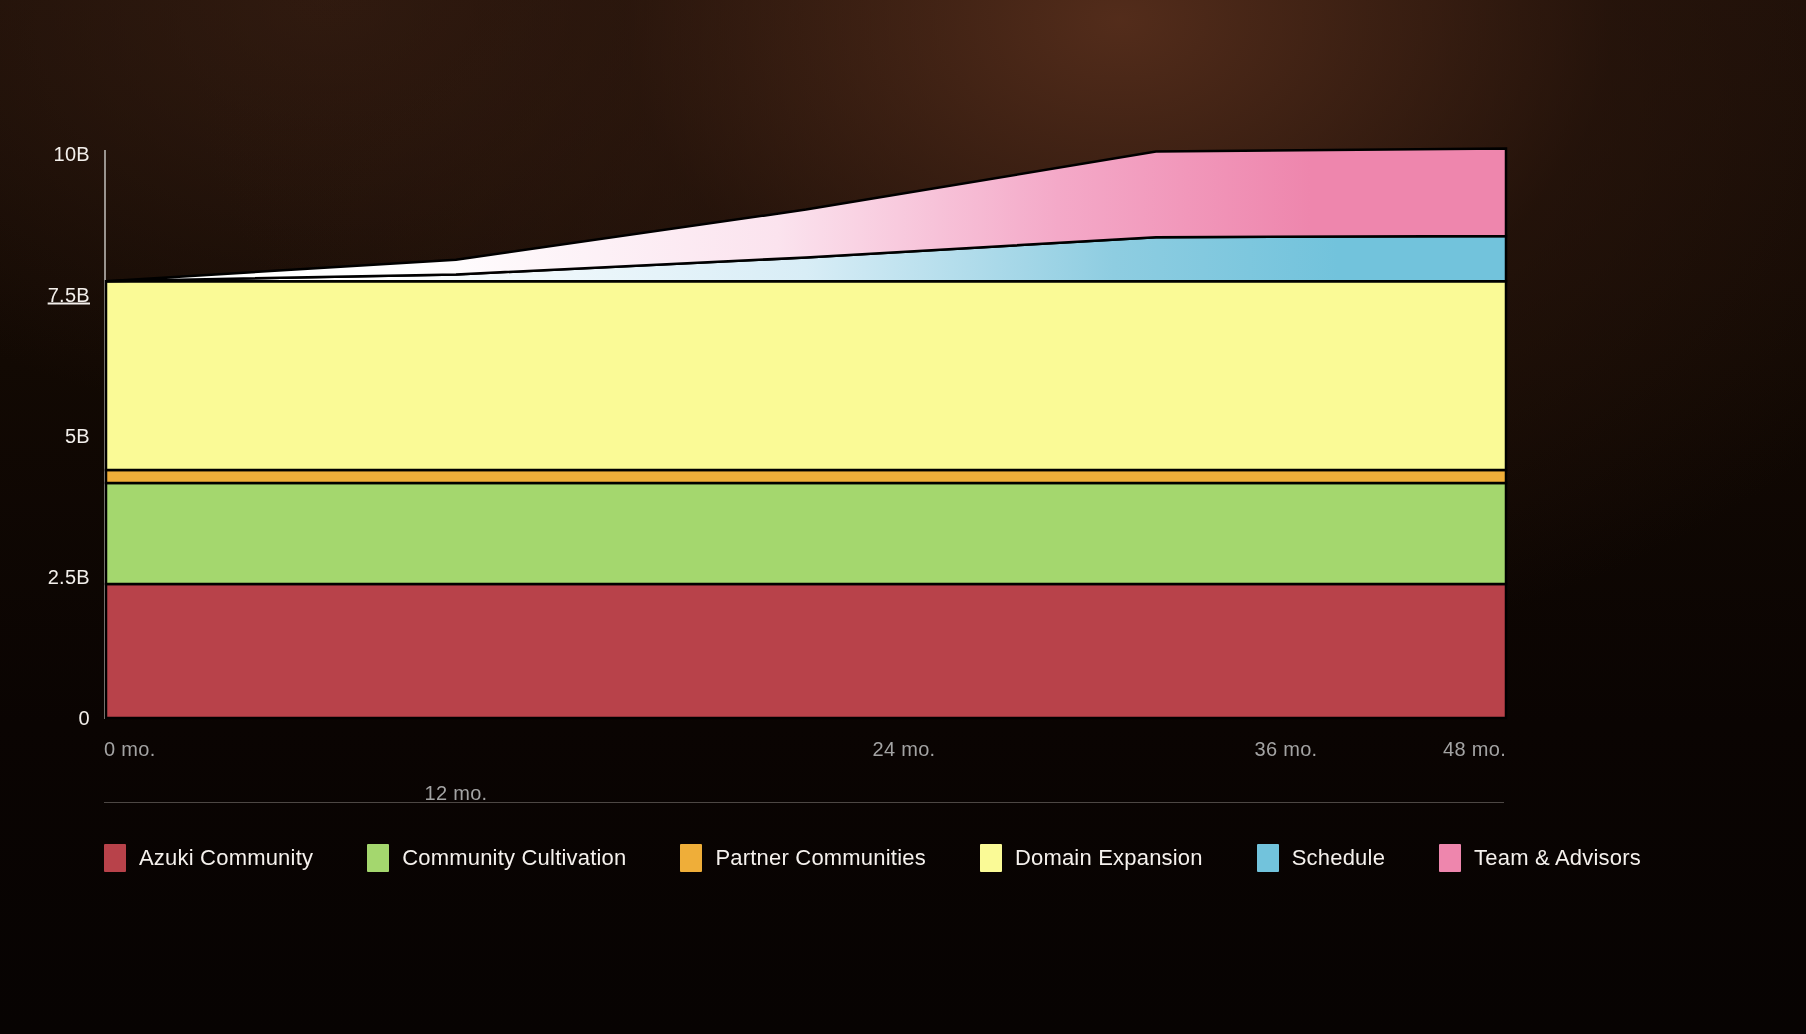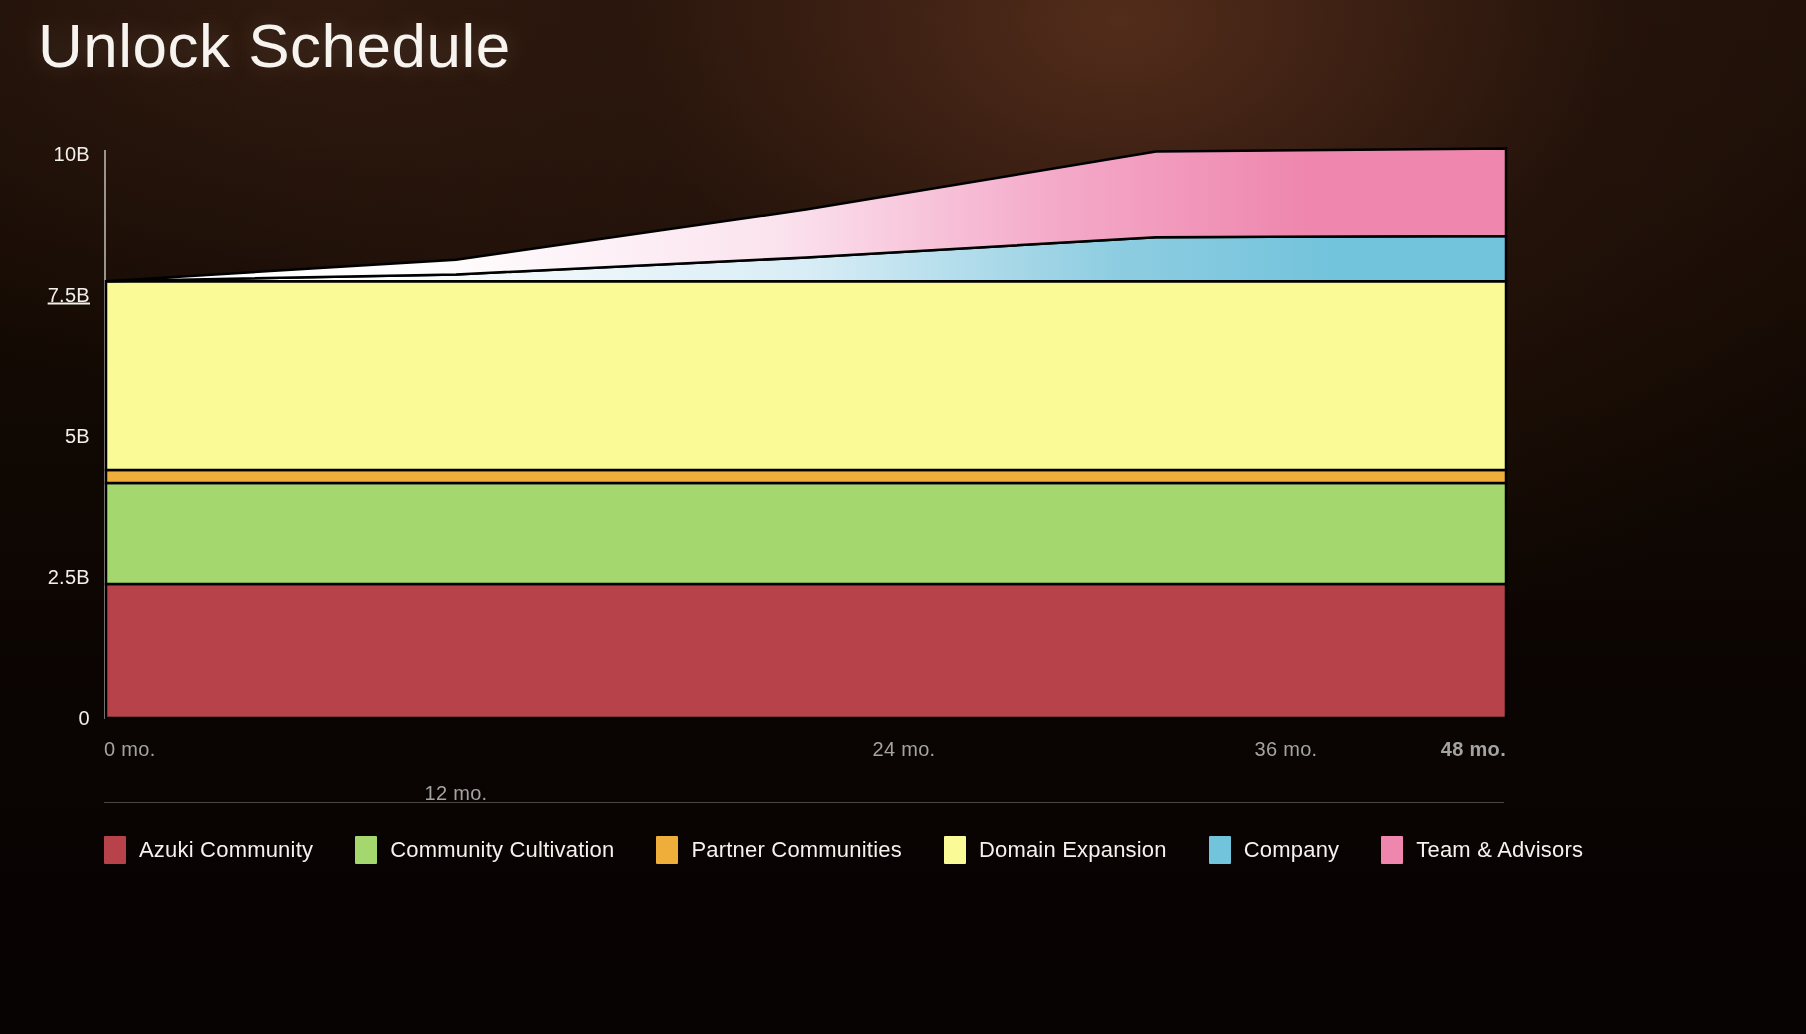--- a/index.html
+++ b/index.html
@@ -60,21 +60,21 @@
     letter-spacing:0.3px;
     white-space:nowrap;
   }
 
   #legend-rule{
     position:absolute;left:104px;top:802px;width:1400px;height:1px;
     background:rgba(235,228,222,0.30);
   }
   #legend{
     position:absolute;left:104px;top:828px;width:1460px;height:44px;
-    display:flex;align-items:center;
+    display:flex;align-items:flex-end;gap:12px;
   }
   .legend-item{
     display:flex;align-items:center;
     margin-right:42px;
     white-space:nowrap;
   }
   .legend-swatch{
     width:22px;height:28px;
     margin-right:13px;
     flex:0 0 auto;
@@ -86,21 +86,20 @@
     letter-spacing:0.2px;
   }
 </style>
 </head>
 <body>
 
 <div id="bg-glow"></div>
 
 <div id="page">
 
-  <div id="title">Unlock Schedule</div>
 
   <div id="chart">
 
     <svg id="plot-svg" width="1806" height="1034">
       <defs>
         <linearGradient id="gradCompany" x1="0" y1="0" x2="1" y2="0" gradientUnits="objectBoundingBox">
           <stop offset="0.00" stop-color="#ffffff"></stop>
           <stop offset="0.18" stop-color="#ffffff"></stop>
           <stop offset="0.50" stop-color="#d8edf6"></stop>
           <stop offset="0.72" stop-color="#8ecde1"></stop>
@@ -140,21 +139,21 @@
       <div class="ytick" style="top:295px;text-decoration:underline;">7.5B</div>
       <div class="ytick" style="top:436px;">5B</div>
       <div class="ytick" style="top:577px;">2.5B</div>
       <div class="ytick" style="top:718px;">0</div>
     </div>
 
     <div class="xtick" style="left:104px;">0 mo.</div>
     <div class="xtick" style="left:456px; transform:translateX(-50%);margin-top:44px;">12 mo.</div>
     <div class="xtick" style="left:881px; transform:translateX(-50%);margin-left:23px;">24 mo.</div>
     <div class="xtick" style="left:1286px; transform:translateX(-50%);">36 mo.</div>
-    <div class="xtick" style="left:1506px; transform:translateX(-100%);font-weight:bold;">48 mo.</div>
+    <div class="xtick" style="left:1506px; transform:translateX(-100%);">48 mo.</div>
 
     <div id="legend-rule"></div>
 
     <div id="legend">
       <div class="legend-item">
         <span class="legend-swatch" style="background:#b8424a;"></span>
         <span class="legend-label">Azuki Community</span>
       </div>
       <div class="legend-item">
         <span class="legend-swatch" style="background:#a4d76e;"></span>
@@ -163,21 +162,21 @@
       <div class="legend-item">
         <span class="legend-swatch" style="background:#efae39;"></span>
         <span class="legend-label">Partner Communities</span>
       </div>
       <div class="legend-item">
         <span class="legend-swatch" style="background:#fafa96;"></span>
         <span class="legend-label">Domain Expansion</span>
       </div>
       <div class="legend-item">
         <span class="legend-swatch" style="background:#72c3dc;"></span>
-        <span class="legend-label">Company</span>
+        <span class="legend-label">Schedule</span>
       </div>
       <div class="legend-item">
         <span class="legend-swatch" style="background:#ee86ad;"></span>
         <span class="legend-label">Team &amp; Advisors</span>
       </div>
     </div>
 
   </div>
 </div>
 

